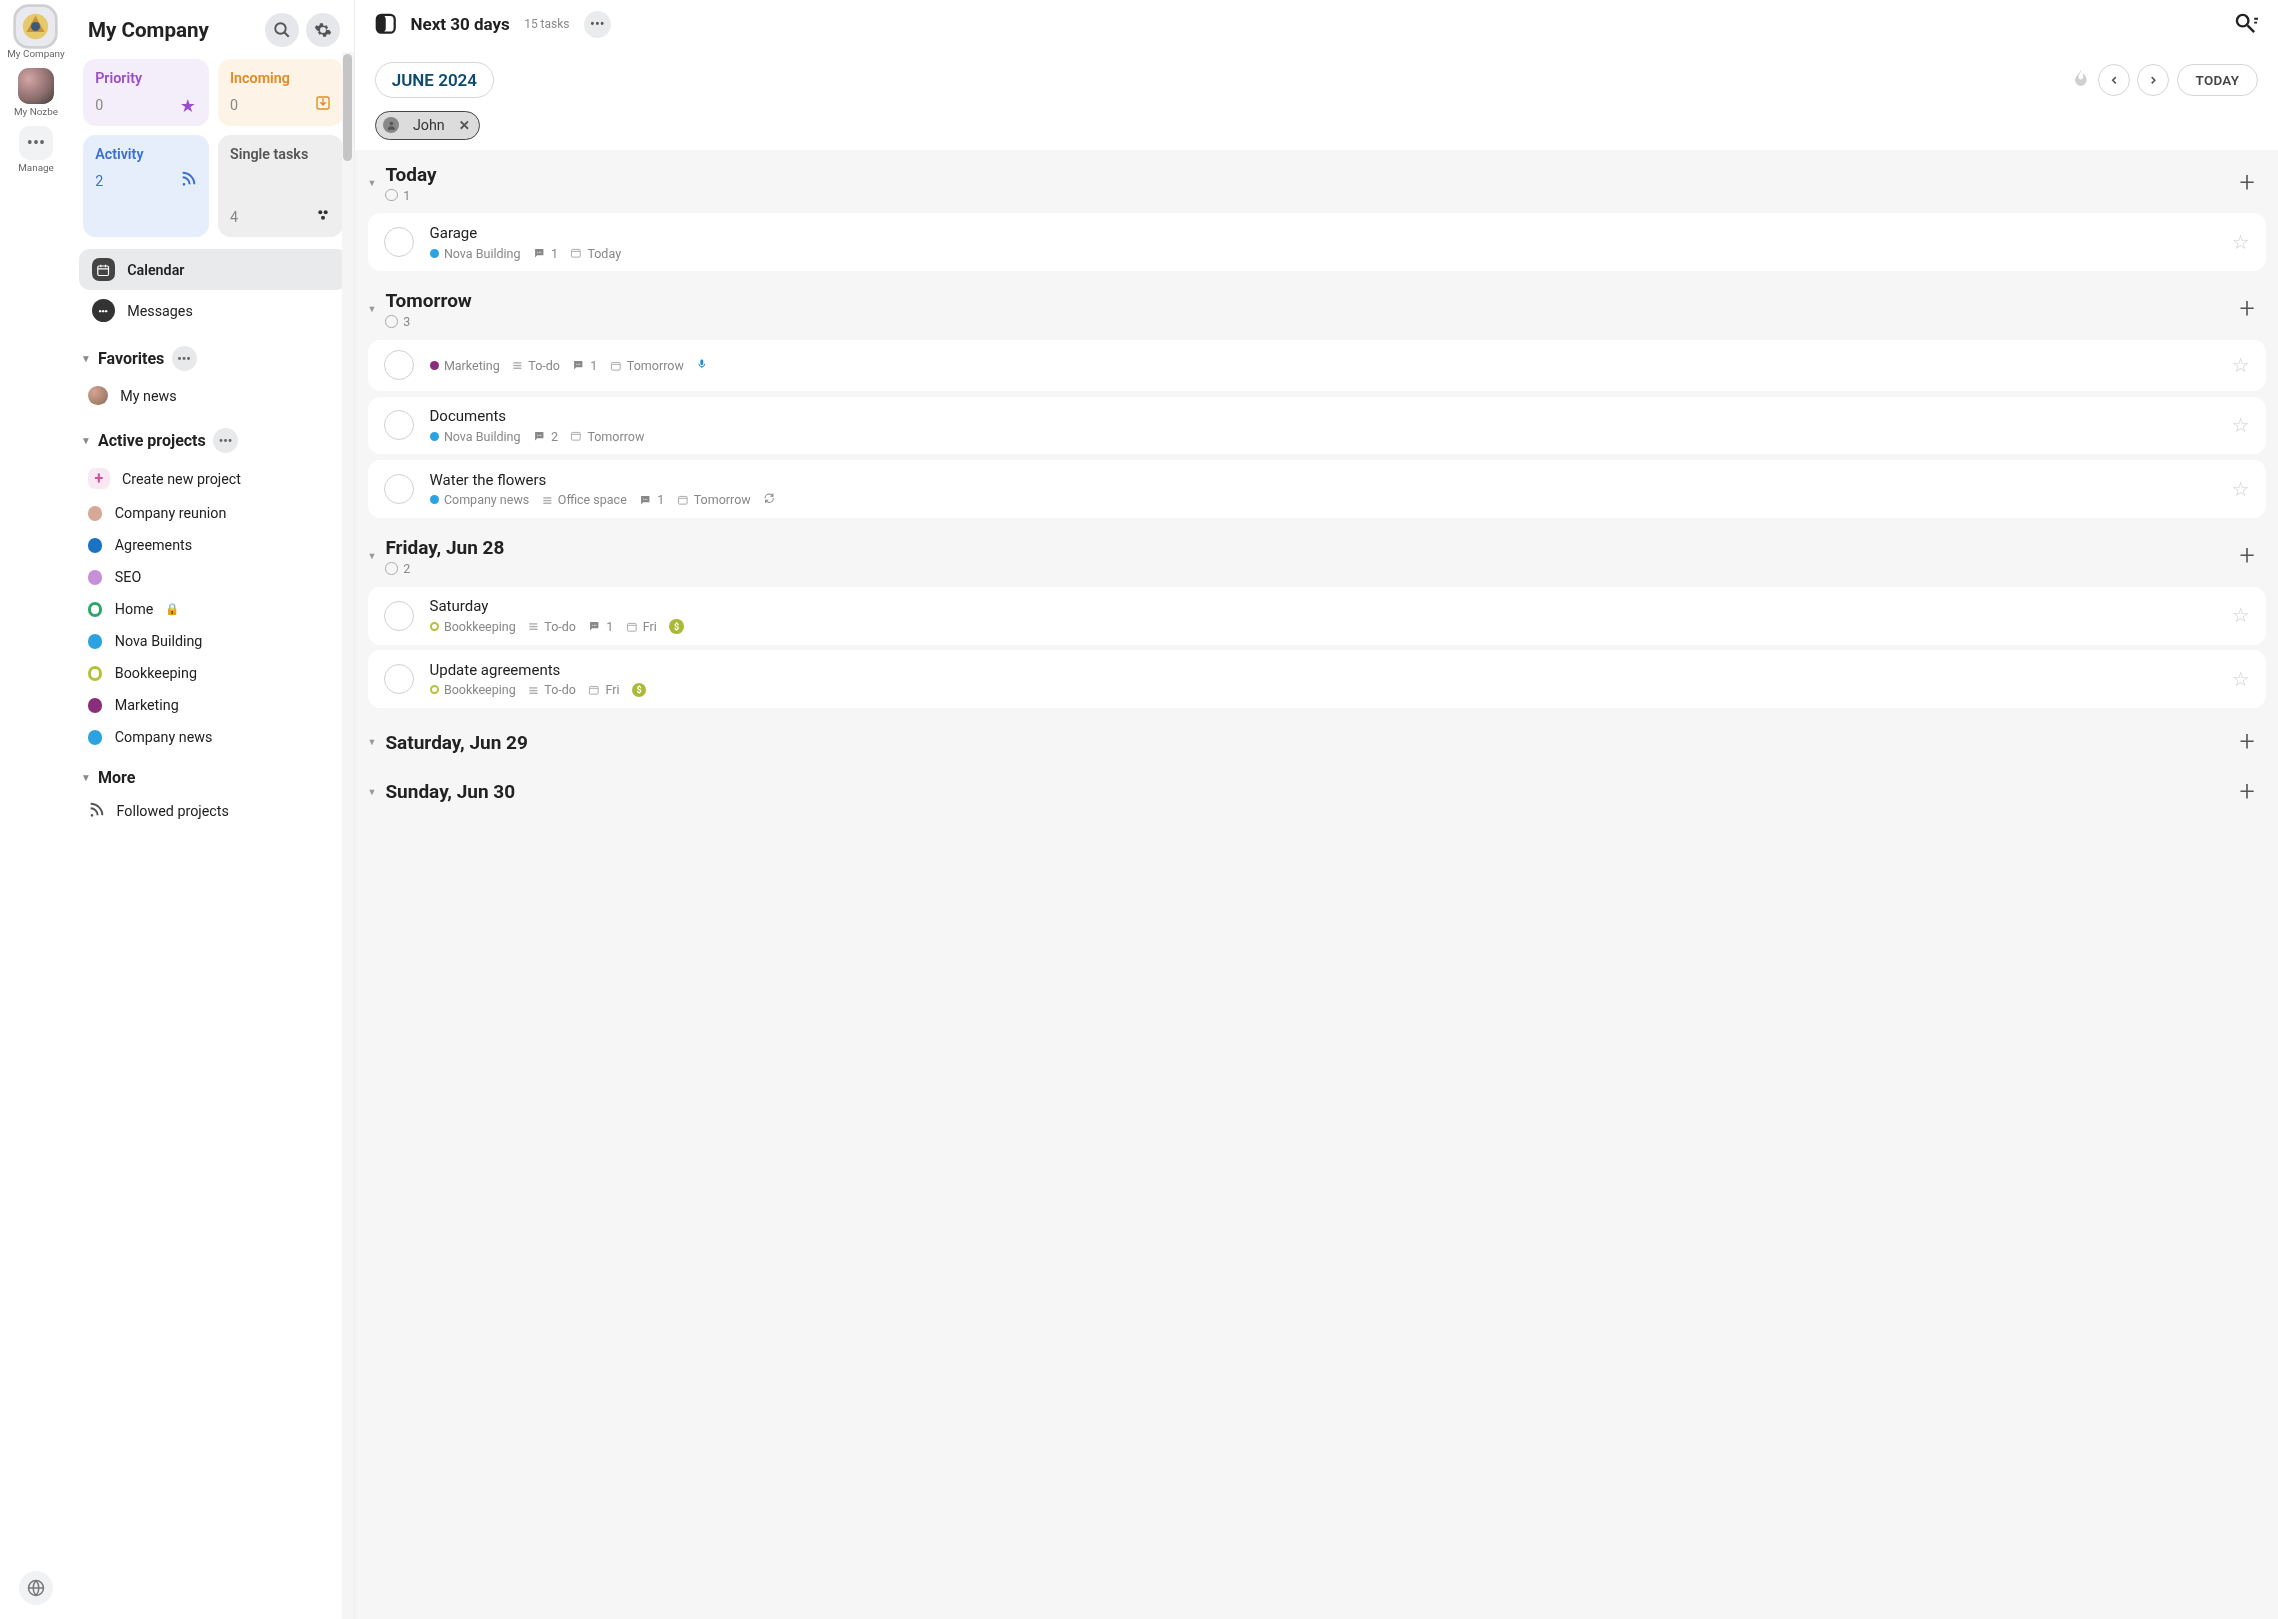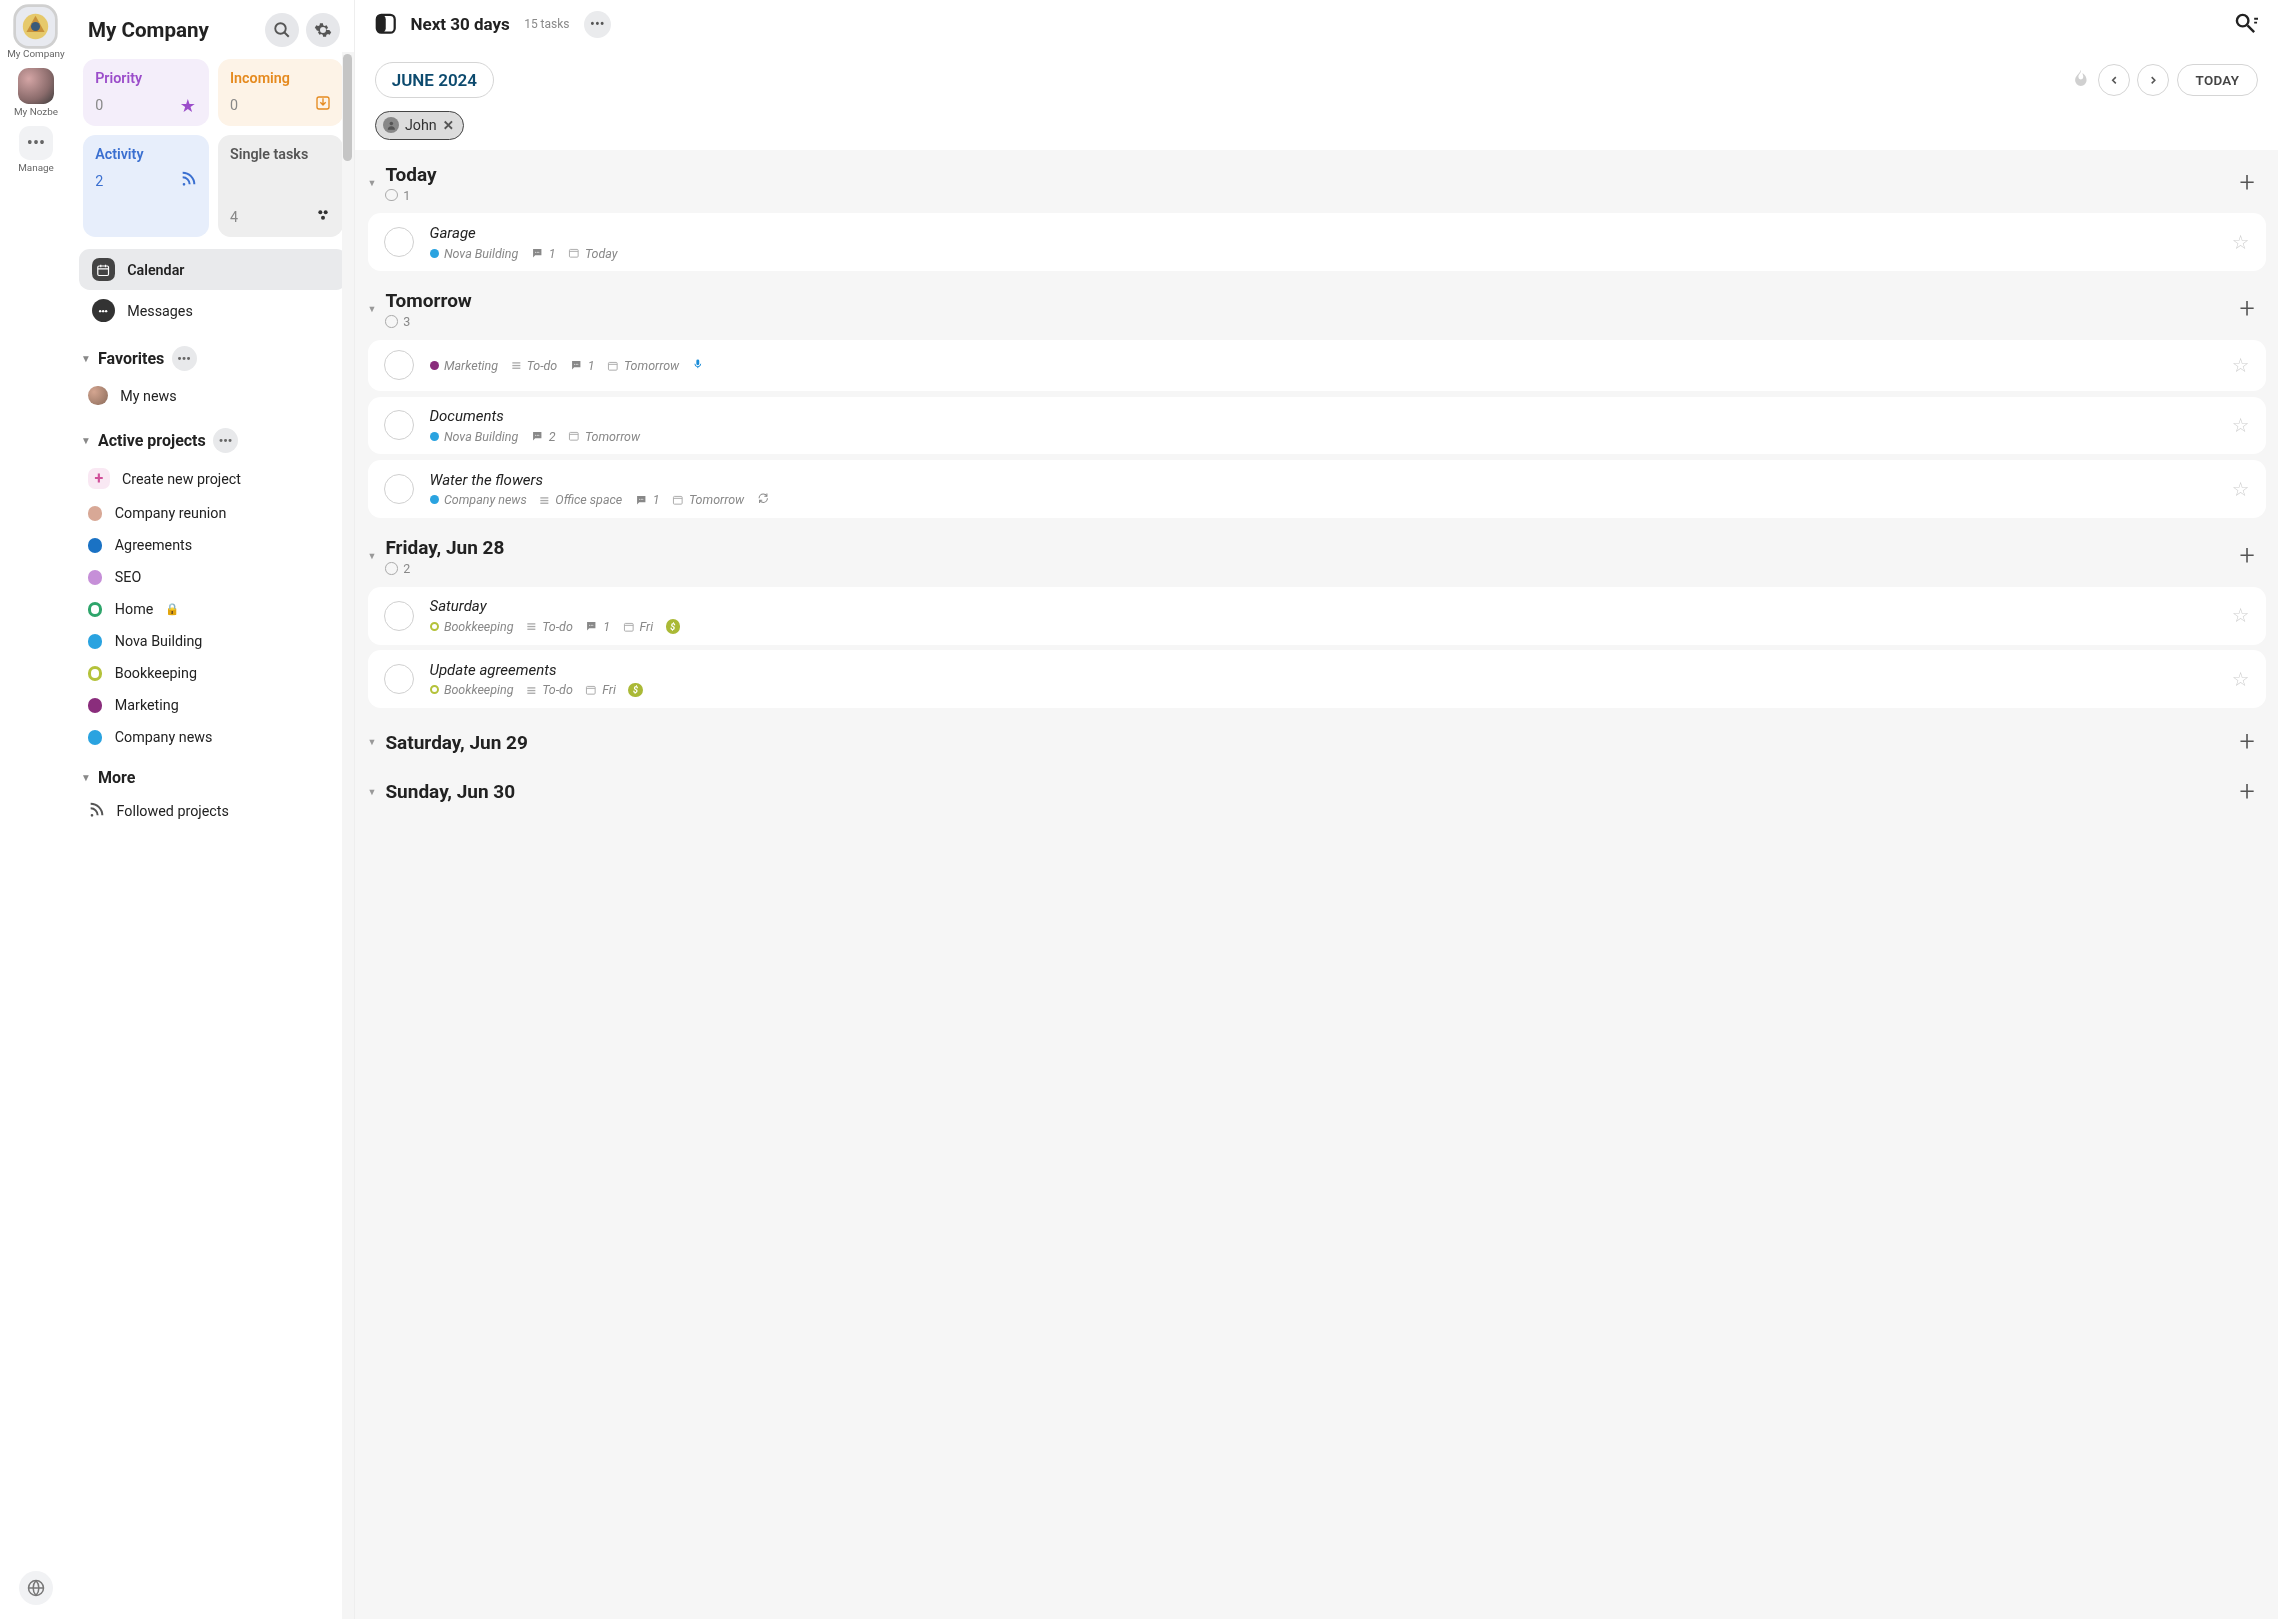--- a/index.html
+++ b/index.html
@@ -63,40 +63,40 @@
   .header-right{margin-left:auto;display:flex;align-items:center;gap:7.2px;}
   
   .toolbar{display:flex;align-items:center;padding:12.5px 19.7px;gap:10.7px;}
   .month-pill{padding:7.2px 16px;border:0.9px solid #d5d5d5;border-radius:18px;font-size:17px;font-weight:600;color:#0c4a6e;background:#fff;cursor:pointer;}
   .toolbar-right{margin-left:auto;display:flex;align-items:center;gap:7.2px;}
   .circ-btn{width:32px;height:32px;border-radius:50%;border:0.9px solid #d5d5d5;background:#fff;display:flex;align-items:center;justify-content:center;cursor:pointer;color:#555;}
   .today-btn{padding:7.2px 18px;border:0.9px solid #d5d5d5;border-radius:18px;font-size:13.4px;font-weight:600;color:#444;background:#fff;cursor:pointer;letter-spacing:0.3px;}
   .fire{color:#c0c0c0;font-size:18px;}
   
   .filter-row{padding:0 19.7px 10.7px 19.7px;}
-  .chip{display:inline-flex;align-items:center;gap:6px;padding:5.4px 9px 5.4px 7.2px;border:1.8px solid #444;border-radius:18px;background:#dcdcdc;font-size:14.3px;color:#333;cursor:pointer;}
+  .chip{display:inline-flex;align-items:center;gap:14px;padding:5.4px 9px 5.4px 7.2px;border:1.8px solid #444;border-radius:18px;background:#dcdcdc;font-size:14.3px;color:#333;cursor:pointer;}
   .chip-avatar{width:16px;height:16px;border-radius:50%;background:#888;display:flex;align-items:center;justify-content:center;}
   .chip-avatar svg{width:10.7px;height:10.7px;fill:#555;}
   .chip-x{font-size:13.4px;color:#555;font-weight:600;}
   
   .list{flex:1;overflow-y:auto;background:#f6f6f6;position:relative;}
   .list::-webkit-scrollbar{width:12.5px;}
   .list::-webkit-scrollbar-thumb{background:#c5c5c5;border-radius:5.4px;}
   .day-group{}
   .day-head{display:flex;align-items:center;padding:12.5px 16px 5.4px 12.5px;gap:9px;background:#f6f6f6;}
   .day-chev{color:#999;font-size:9px;cursor:pointer;}
   .day-title-wrap{display:flex;flex-direction:column;gap:1.8px;}
   .day-title{font-size:19px;font-weight:700;color:#222;}
   .day-count{display:flex;align-items:center;gap:5.4px;font-size:12.5px;color:#888;}
   .day-count .ring{width:12.5px;height:12.5px;border:1.3px solid #aaa;border-radius:50%;}
   .day-add{margin-left:auto;font-size:27px;color:#555;cursor:pointer;font-weight:300;padding-right:7.2px;}
   
   .task-card{display:flex;align-items:center;padding:10.7px 16px;margin:5.4px 12.5px;border-radius:12.5px;background:#fff;gap:16px;cursor:pointer;}
   .task-check{width:30px;height:30px;border:1.8px solid #d0d0d0;border-radius:50%;flex-shrink:0;}
-  .task-body{flex:1;display:flex;flex-direction:column;gap:3.6px;font-style:italic;}
+  .task-body{flex:1;display:flex;flex-direction:column;gap:3.6px;}
   .task-title{font-size:15px;color:#222;}
   .task-meta{display:flex;align-items:center;gap:12.5px;font-size:12.5px;color:#888;}
   .meta-item{display:flex;align-items:center;gap:5.4px;}
   .meta-dot{width:9px;height:9px;border-radius:50%;}
   .task-star{color:#cfcfcf;font-size:19.7px;}
   .mic-icon{color:#1a8cd8;}
   .repeat-icon{color:#888;}
   .money-badge{width:14.3px;height:14.3px;border-radius:50%;background:#aab936;color:#fff;font-size:9px;display:flex;align-items:center;justify-content:center;font-weight:700;}
 </style>
 </head>

